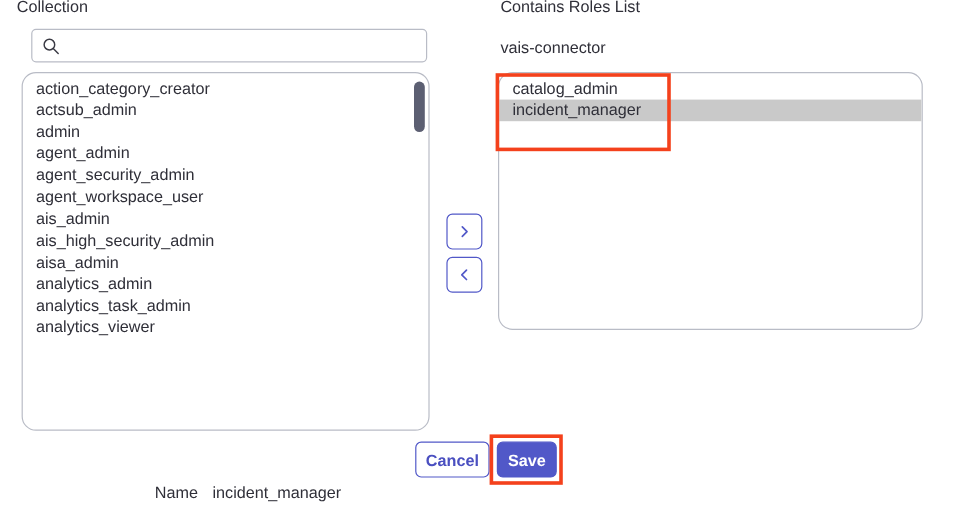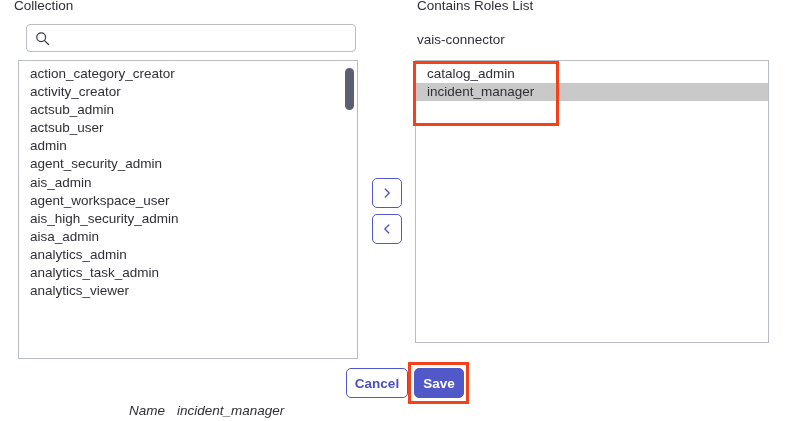--- a/index.html
+++ b/index.html
@@ -63,36 +63,36 @@
     color: #2f2f38;
     background: transparent;
     padding-left: 6px;
   }
   #search-box input::placeholder { color: #9b9ba6; }
 
   
   .listbox {
     position: absolute;
     border: 1px solid #b9bcc6;
-    border-radius: 0;
+    border-radius: 12px;
     background: #ffffff;
     box-sizing: border-box;
     overflow: hidden;
   }
   #collection-list {
     left: 18px;
     top: 60px;
     width: 340px;
     height: 299px;
   }
   #roles-list {
     left: 415px;
     top: 60px;
     width: 354px;
-    height: 283px;
+    height: 215px;
   }
   .list-scroll {
     position: absolute;
     inset: 0;
     overflow: hidden;
     padding: 4px 0 0 0;
   }
   .list-item {
     font-size: 13.5px;
     line-height: 18.1px;
@@ -178,21 +178,20 @@
 
   
   #name-row {
     position: absolute;
     left: 129px;
     top: 403px;
     font-size: 13.5px;
     line-height: 16px;
     white-space: nowrap;
     color: #2f2f38;
-    font-style: italic;
   }
   #name-row .name-key   { margin-right: 12px; }
   #name-row .name-value { }
 
   
   .annot {
     position: absolute;
     border: 3px solid #f4411c;
     box-sizing: border-box;
     pointer-events: none;
@@ -212,27 +211,26 @@
       <circle cx="6.6" cy="6.6" r="4.7"></circle>
       <line x1="10.2" y1="10.2" x2="14.4" y2="14.4" stroke-linecap="round"></line>
     </svg>
   </span>
   <input type="text" placeholder="" style="">
 </div>
 
 <div class="listbox" id="collection-list">
   <div class="list-scroll" id="collection-items">
       <div class="list-item">action_category_creator</div>
-      <div class="list-item">activity_creator</div>
       <div class="list-item">actsub_admin</div>
-      <div class="list-item">actsub_user</div>
       <div class="list-item">admin</div>
+      <div class="list-item">agent_admin</div>
       <div class="list-item">agent_security_admin</div>
+      <div class="list-item">agent_workspace_user</div>
       <div class="list-item">ais_admin</div>
-      <div class="list-item">agent_workspace_user</div>
       <div class="list-item">ais_high_security_admin</div>
       <div class="list-item">aisa_admin</div>
       <div class="list-item">analytics_admin</div>
       <div class="list-item">analytics_task_admin</div>
       <div class="list-item">analytics_viewer</div>
     </div>
   <div id="collection-scrollbar">
     <div id="collection-scroll-thumb"></div>
   </div>
 </div>

